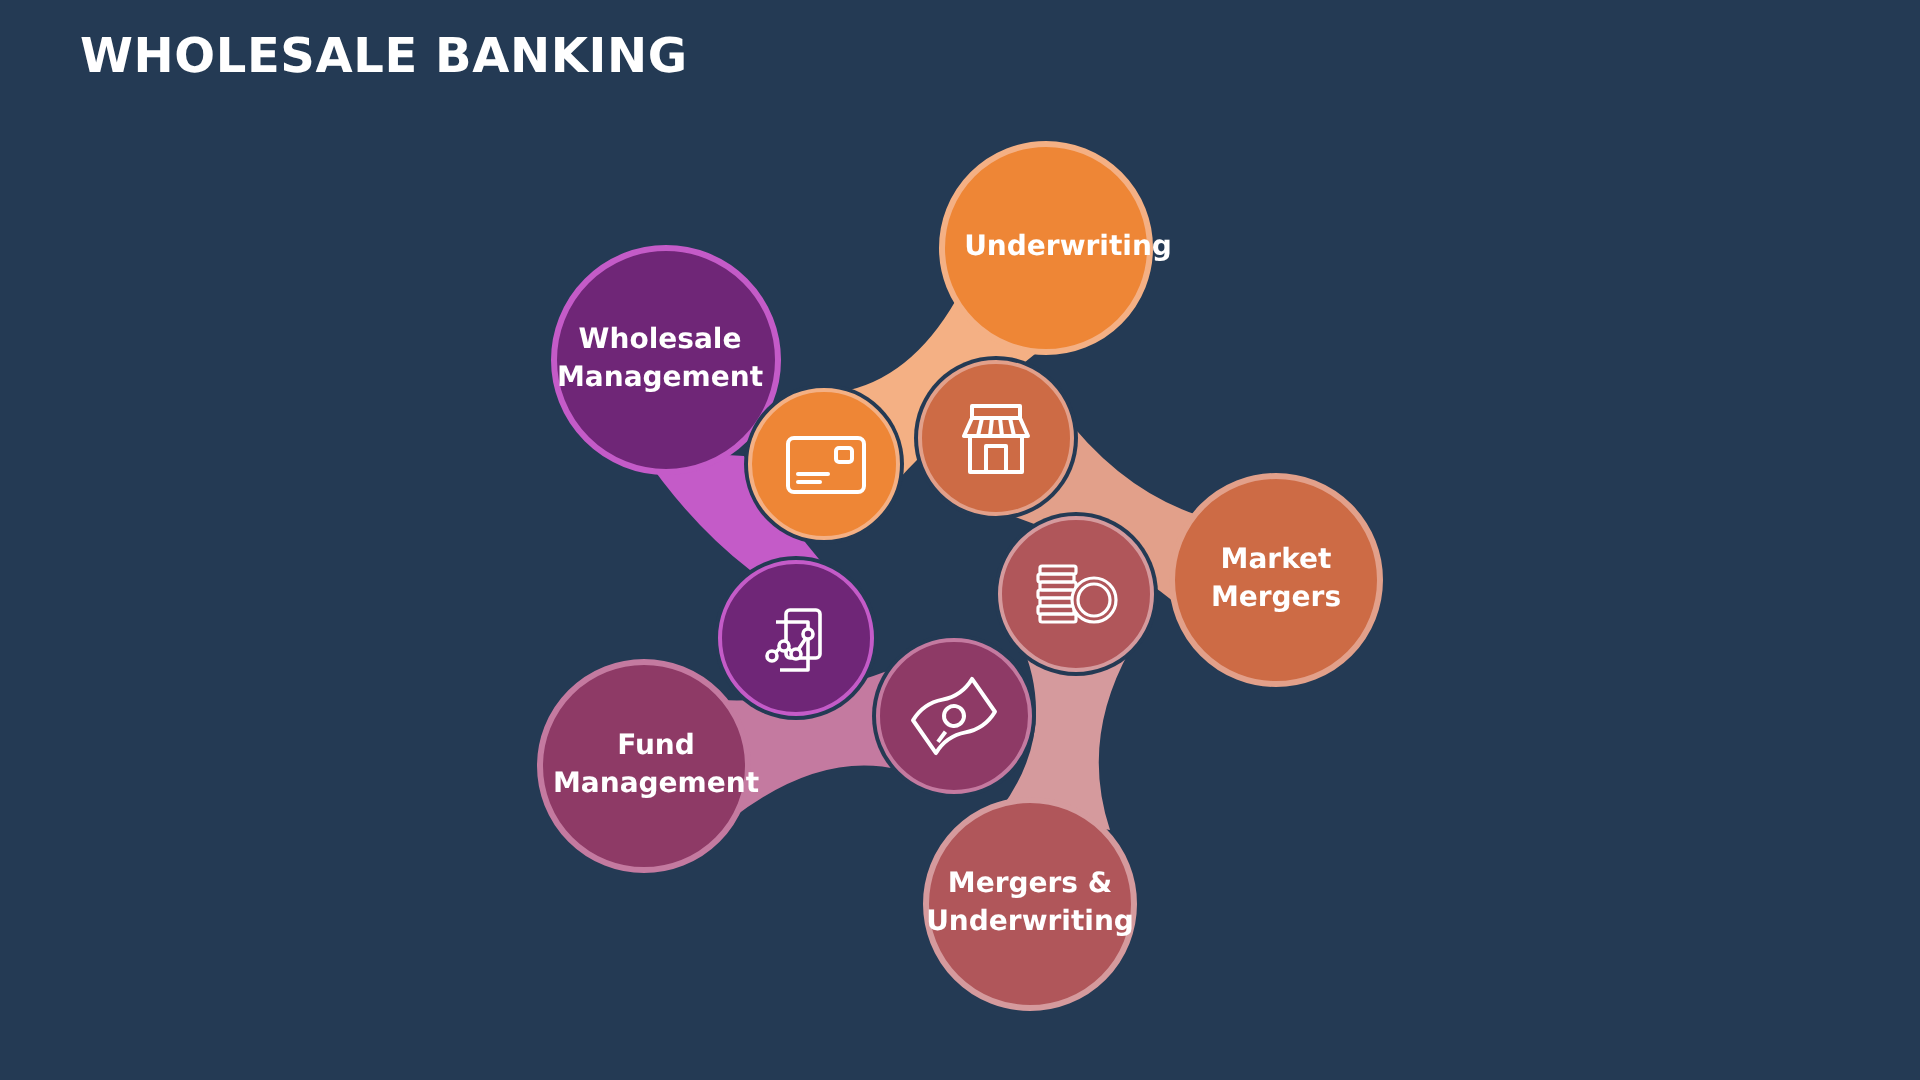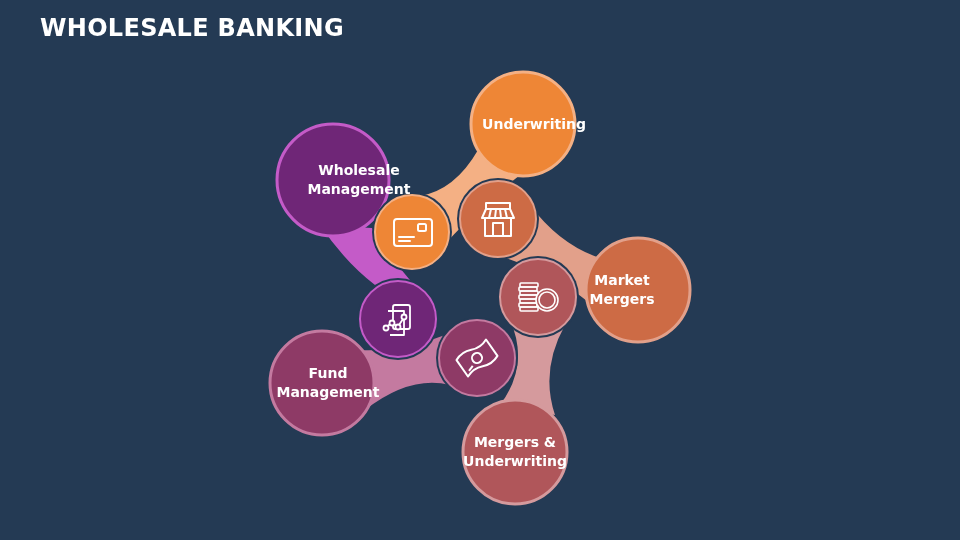--- a/index.html
+++ b/index.html
@@ -81,28 +81,28 @@
     <rect x="393" y="305" width="17" height="24" rx="2"></rect>
     <path d="M388,311 L404,311 L404,335 L390,335"></path>
     <circle cx="386" cy="328" r="2.5" fill="#6f2677"></circle>
     <circle cx="392" cy="323" r="2.5" fill="#6f2677"></circle>
     <circle cx="398" cy="327" r="2.5" fill="#6f2677"></circle>
     <circle cx="404" cy="317" r="2.5" fill="#6f2677"></circle>
     <path d="M388,326 L390,324 M394,324 L396,326 M399,325 L403,319"></path>
   </g>
 </svg>
 
-<div class="label" style="left:330px; top:180px;margin-left:29px;">
+<div class="label" style="left:330px; top:180px;">
   <div>Wholesale</div>
   <div>Management</div>
 </div>
 <div class="label" style="left:523px; top:124px;padding-left:22px;">
   <div>Underwriting</div>
 </div>
-<div class="label" style="left:622px; top:290px;">
+<div class="label" style="left:638px; top:290px;">
   <div>Market</div>
   <div>Mergers</div>
 </div>
 <div class="label" style="left:515px; top:452px;">
   <div>Mergers &amp;</div>
   <div>Underwriting</div>
 </div>
 <div class="label" style="left:322px; top:383px;padding-left:12px;">
   <div>Fund</div>
   <div>Management</div>

